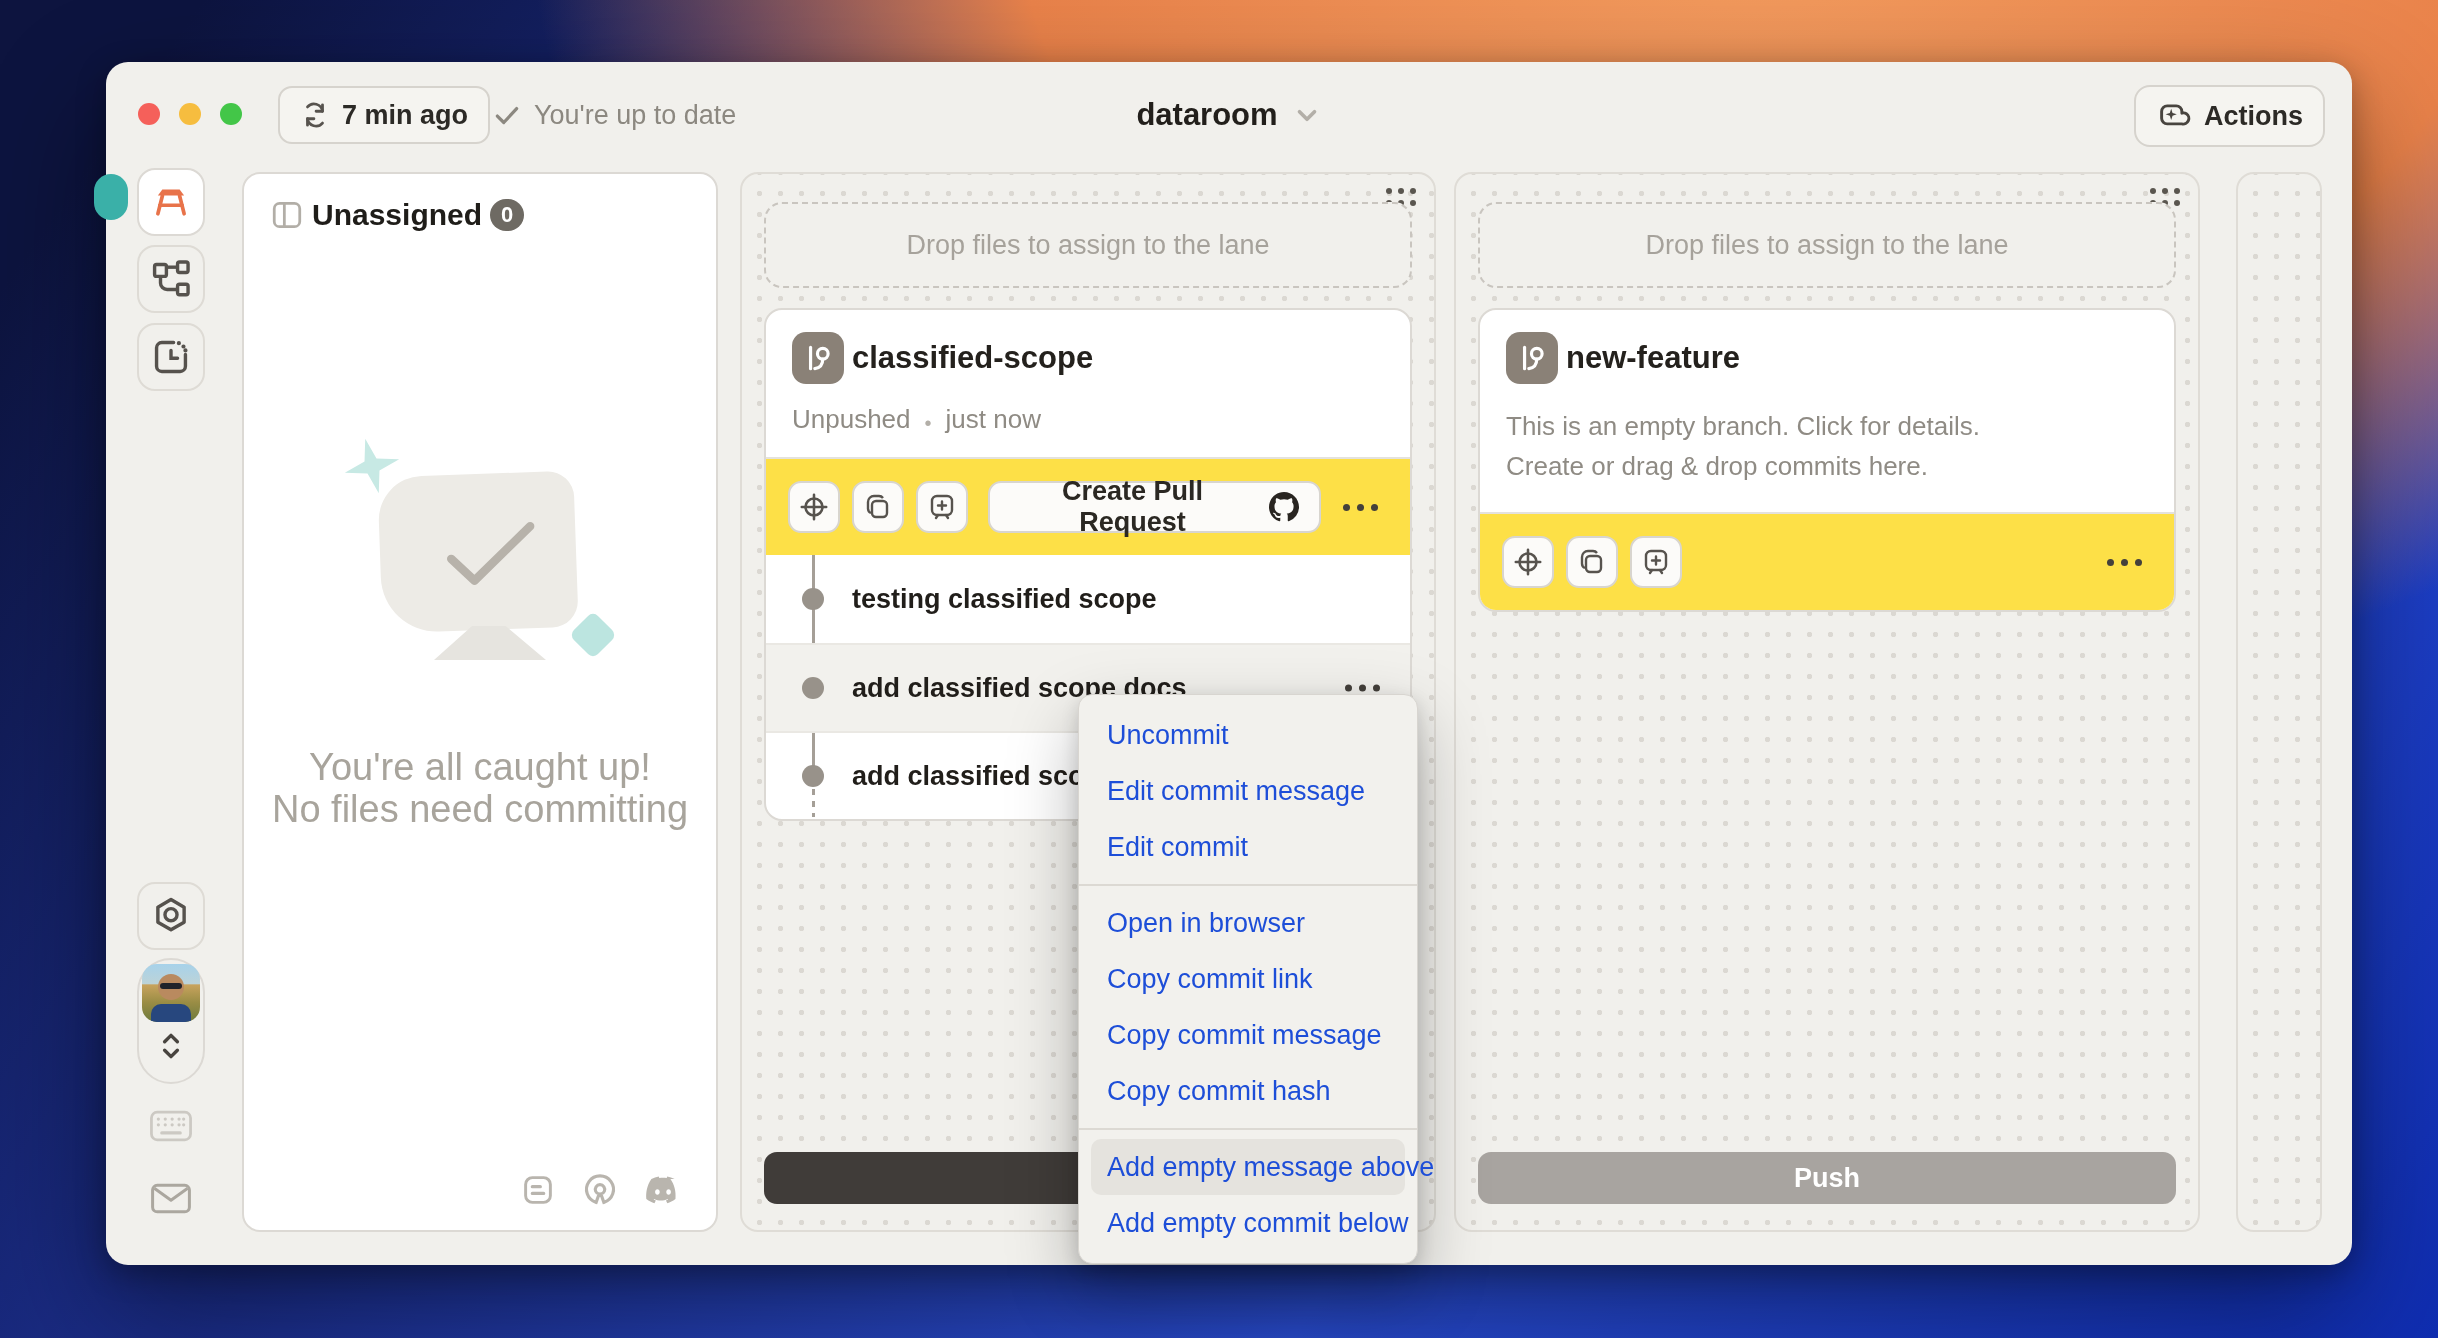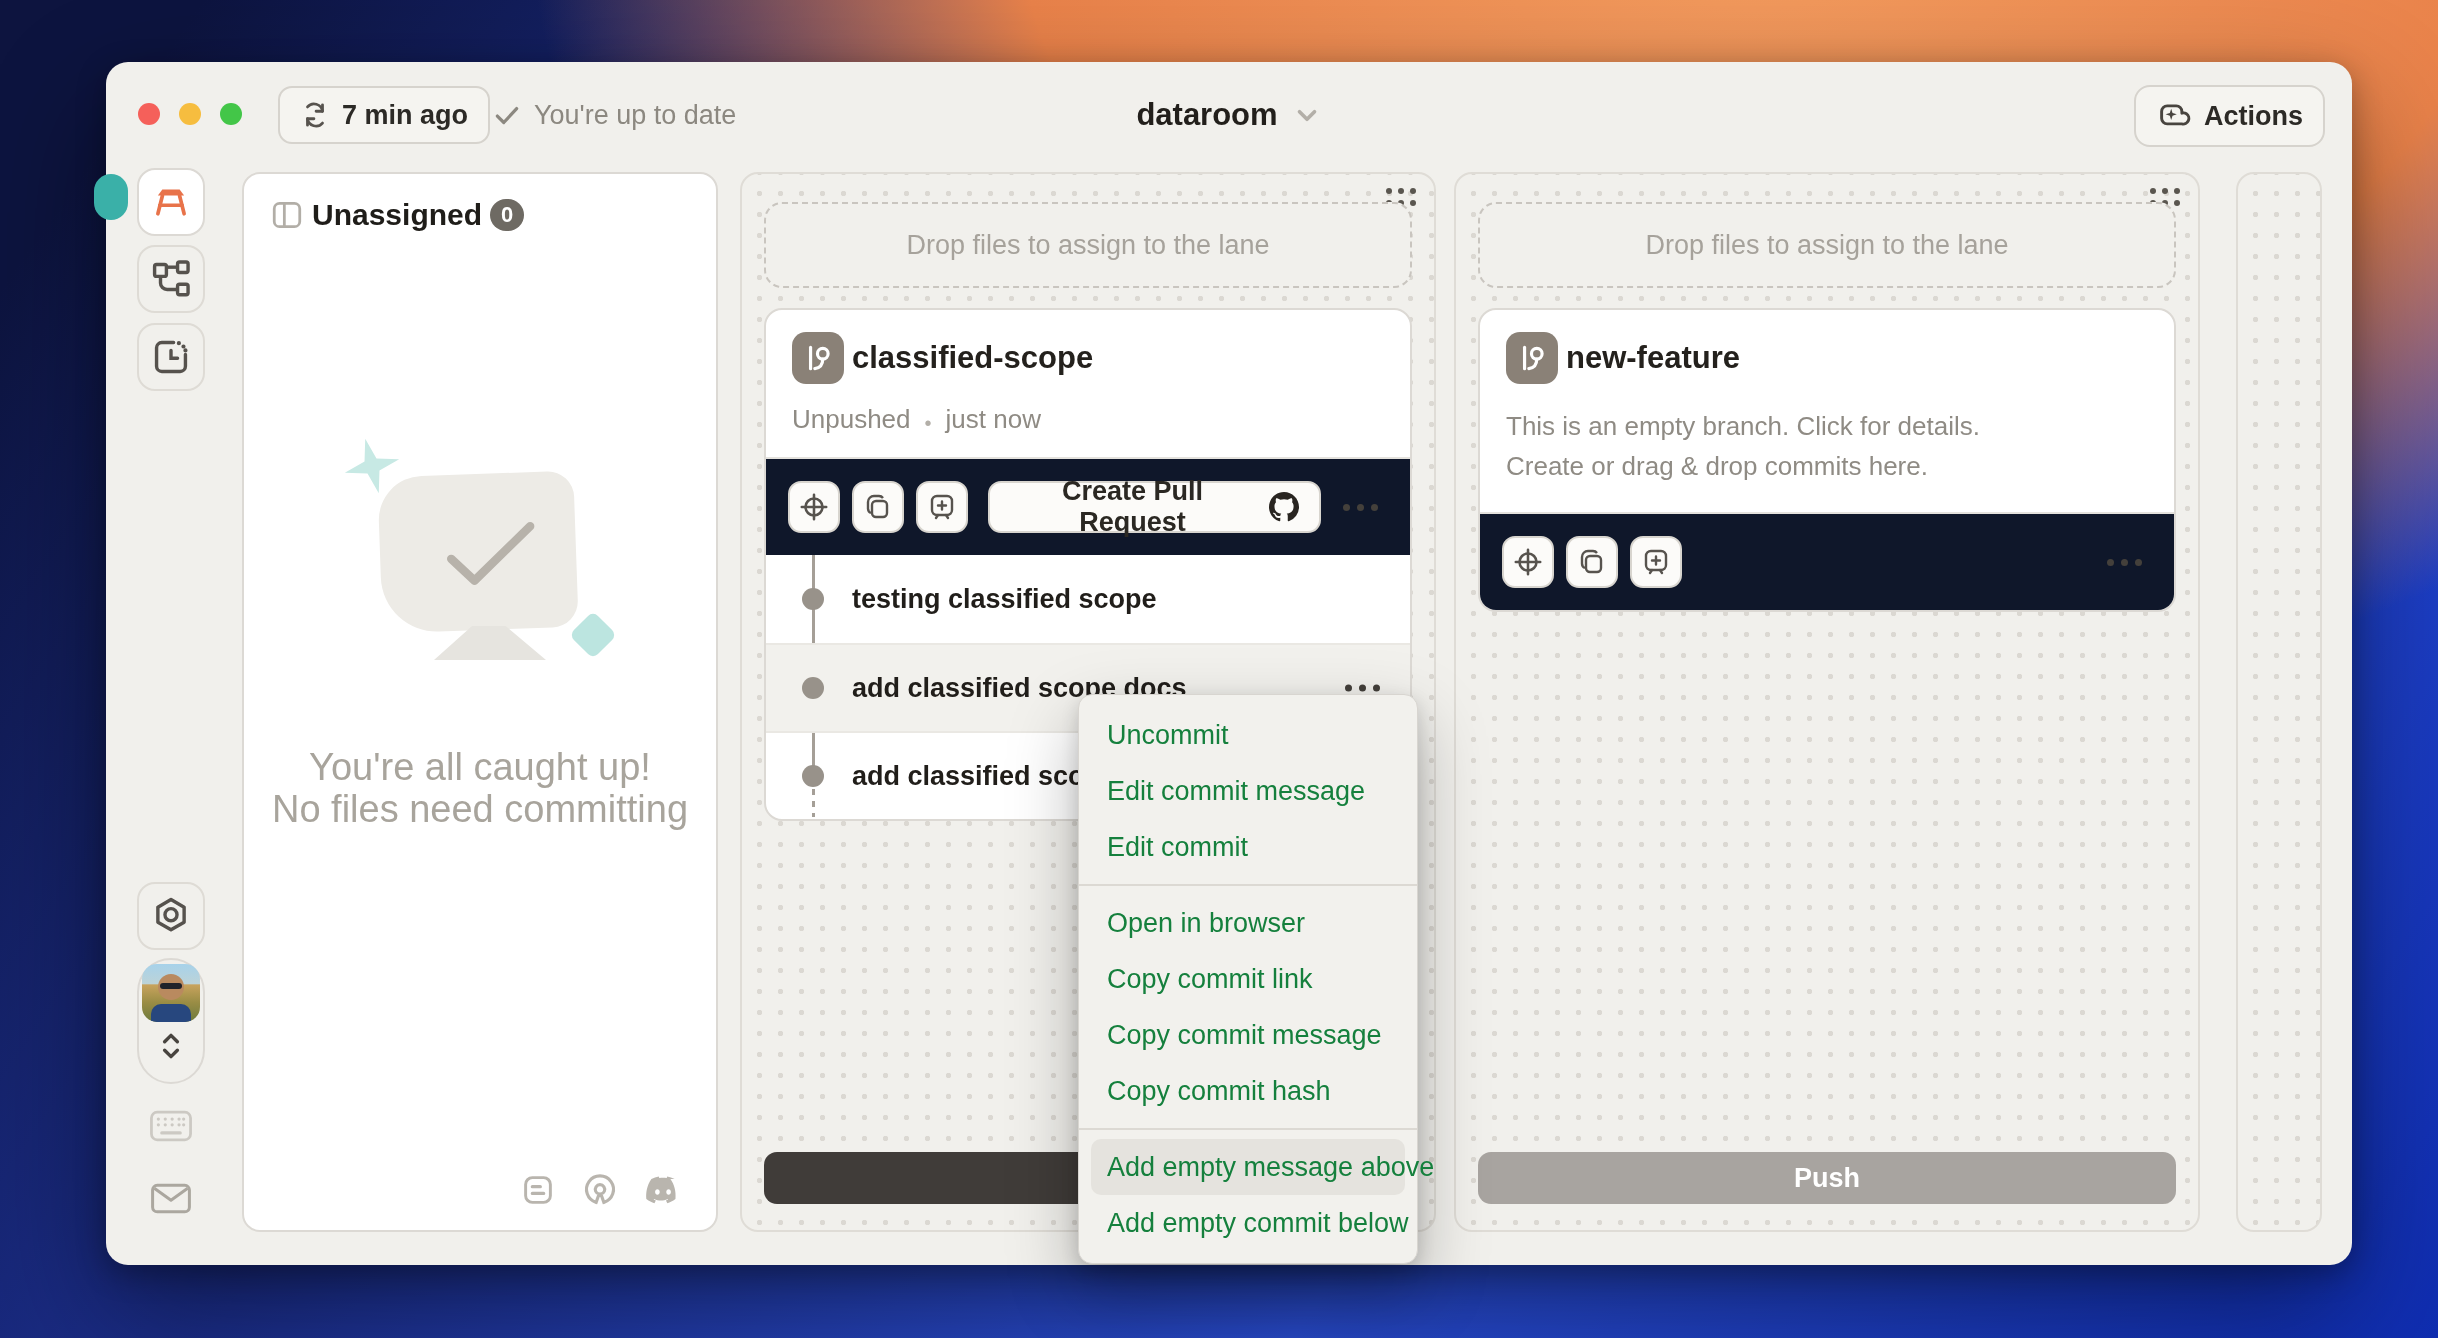--- a/index.html
+++ b/index.html
@@ -90,21 +90,21 @@
   .card {
     position:absolute; left:22px; right:22px; top:134px; background:#fff;
     border:2px solid #dcd9d4; border-radius:18px; overflow:hidden;
   }
   .card-head { padding:22px 26px 0 26px; }
   .brow { display:flex; align-items:center; gap:8px; }
   .bicon { width:52px; height:52px; border-radius:14px; background:#8a8177; display:flex; align-items:center; justify-content:center; flex:none; }
   .bname { font-size:31px; font-weight:700; color:#24211d; }
   .bsub { display:flex; gap:14px; align-items:flex-end; color:#8f8b84; font-size:26px; margin:20px 0 22px 0; }
   .bdesc { color:#8f8b84; font-size:26px; line-height:40px; margin:22px 0 26px 0; }
-  .abar { background:#0f172a; border-top:2px solid #e4e2dd; padding:22px 22px; display:flex; align-items:center; gap:12px; }
+  .abar { background:#fde047; border-top:2px solid #e4e2dd; padding:22px 22px; display:flex; align-items:center; gap:12px; }
   .sqbtn { width:52px; height:52px; border:2px solid #d8d5cf; border-radius:13px; background:#fcfbf9; display:flex; align-items:center; justify-content:center; flex:none; }
   .prbtn { height:52px; border:2px solid #d8d5cf; border-radius:13px; background:#fcfbf9; display:flex; align-items:center; gap:14px; padding:0 20px; font-size:27px; font-weight:600; color:#2b2823; margin-left:8px; }
   .kebab { margin-left:auto; display:flex; gap:7px; padding:10px; }
   .kebab i { width:7px; height:7px; border-radius:50%; background:#44403b; }
   .commits { position:relative; }
   .gline { position:absolute; left:46px; top:0; width:3px; height:214px; background:#a59f97; }
   .gdots { position:absolute; left:46px; top:222px; width:3px; height:40px;
     background:repeating-linear-gradient(180deg,#a59f97 0 6px, transparent 6px 12px); }
   .crow { position:relative; height:88px; display:flex; align-items:center; padding-left:86px; border-top:2px solid #eae8e3; }
   .crow.hl { background:#f2f1ed; }
@@ -113,21 +113,21 @@
   .crow .kebab { position:absolute; right:20px; top:50%; transform:translateY(-50%); margin:0; }
   .lanebtn { position:absolute; left:22px; right:22px; bottom:26px; height:52px; border-radius:13px; border:none;
     display:flex; align-items:center; justify-content:center; font-size:27px; font-weight:600; color:#fff; font-family:inherit; }
 
   
   .menu {
     position:absolute; left:972px; top:632px; width:340px; z-index:50;
     background:#f2f1ed; border:1px solid #d8d5d0; border-radius:14px; padding:12px;
     box-shadow:0 28px 70px rgba(0,0,0,.28), 0 6px 18px rgba(0,0,0,.14);
   }
-  .mi { height:56px; display:flex; align-items:center; padding:0 16px; font-size:27px; color:#15803d; border-radius:10px; white-space:nowrap; }
+  .mi { height:56px; display:flex; align-items:center; padding:0 16px; font-size:27px; color:#1d4ed8; border-radius:10px; white-space:nowrap; }
   .mi.hl { background:#e5e3de; }
   .mdiv { height:0; border-top:2px solid #dcd9d3; margin:9px -12px; }
 
   svg { display:block; }
 </style>
 </head>
 <body>
 
 <div class="screen">
   <div class="window">

